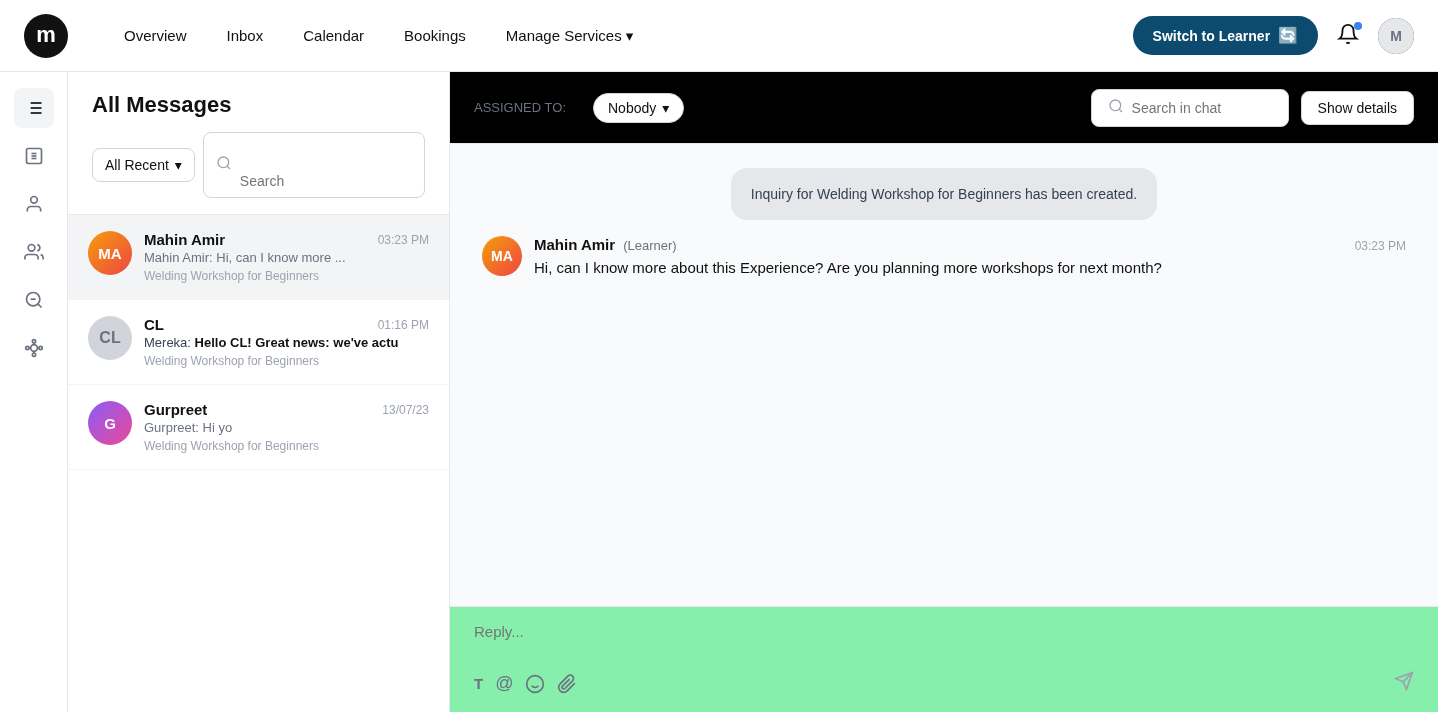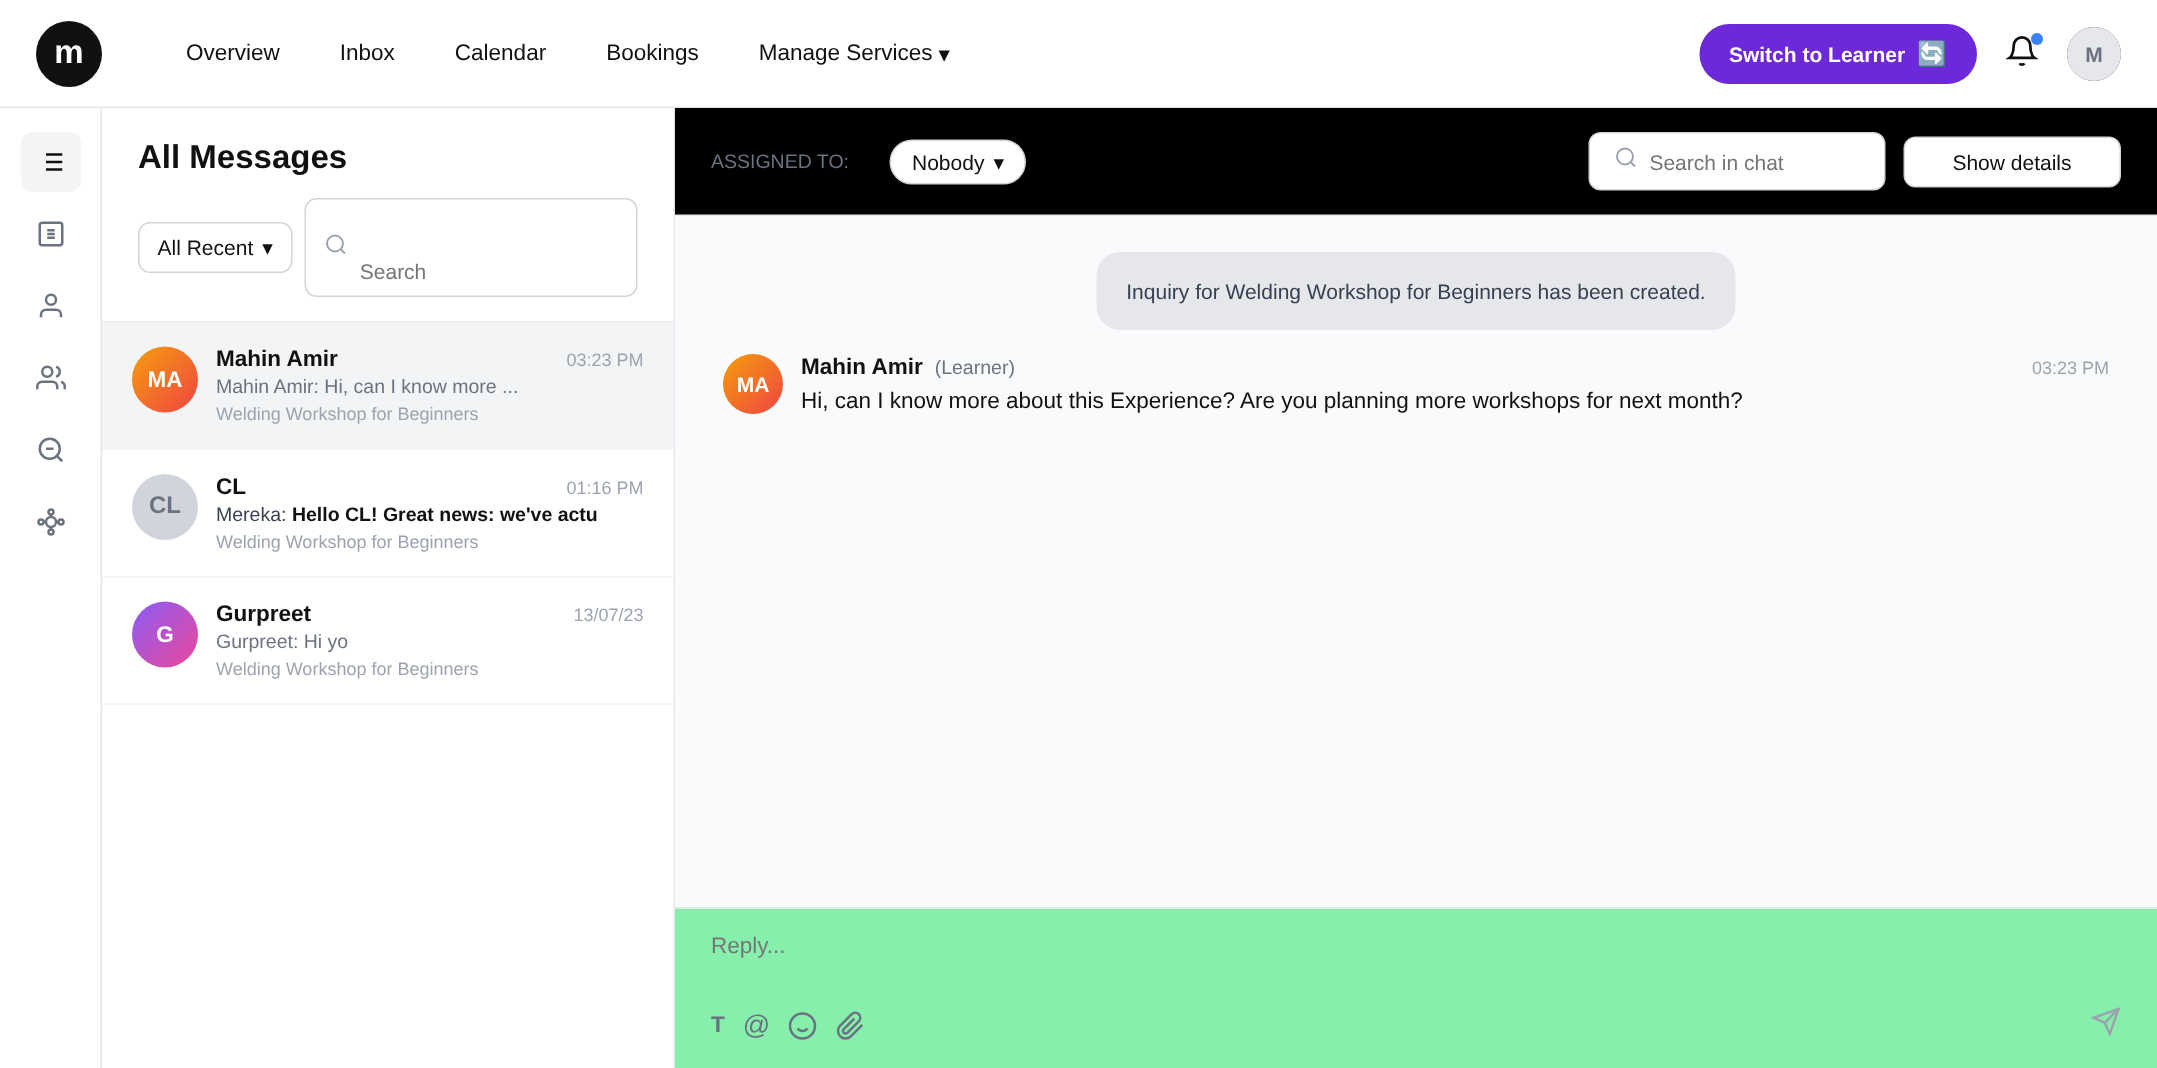--- a/index.html
+++ b/index.html
@@ -13,21 +13,21 @@
     .topnav-logo { width: 44px; height: 44px; margin-right: 8px; }
     .topnav-logo svg { width: 44px; height: 44px; }
     .topnav-links { display: flex; align-items: center; gap: 8px; flex: 1; }
     .topnav-link {
       padding: 8px 16px; font-size: 15px; color: #111; cursor: pointer;
       border-radius: 8px; display: flex; align-items: center; gap: 4px;
       text-decoration: none; background: none; border: none; font-family: inherit;
     }
     .topnav-right { display: flex; align-items: center; gap: 12px; margin-left: auto; }
     .switch-btn {
-      background: #6d28d9; color: #fff; border: none; border-radius: 24px;
+      background: #0c4a6e; color: #fff; border: none; border-radius: 24px;
       padding: 10px 20px; font-size: 14px; font-weight: 600; cursor: pointer;
       display: flex; align-items: center; gap: 8px; font-family: inherit;
     }
     .notif-btn {
       width: 36px; height: 36px; display: flex; align-items: center; justify-content: center;
       position: relative; cursor: pointer; background: none; border: none;
     }
     .notif-dot {
       width: 8px; height: 8px; background: #3b82f6; border-radius: 50%;
       position: absolute; top: 4px; right: 4px;
@@ -112,21 +112,21 @@
     .chat-header-right { display: flex; align-items: center; gap: 12px; margin-left: auto; }
     .search-in-chat {
       display: flex; align-items: center; gap: 8px; padding: 8px 16px;
       border: 1px solid #d1d5db; border-radius: 8px; background: #fff;
     }
     .search-in-chat input {
       border: none; outline: none; font-size: 14px; color: #9ca3af;
       background: transparent; width: 140px; font-family: inherit;
     }
     .show-details-btn {
-      padding: 8px 32px; border: 1px solid #d1d5db; border-radius: 8px;
+      padding: 8px 16px; border: 1px solid #d1d5db; border-radius: 8px;
       font-size: 14px; cursor: pointer; background: #fff; color: #111;
       font-family: inherit;
     }
 
     
     .chat-messages { flex: 1; overflow-y: auto; padding: 24px 32px; display: flex; flex-direction: column; gap: 16px; }
     .date-divider { text-align: center; font-size: 13px; color: #9ca3af; margin: 8px 0; }
     .system-msg {
       background: #e5e7eb; border-radius: 16px; padding: 18px 20px;
       font-size: 14px; color: #374151; align-self: center; max-width: 480px; text-align: center;

